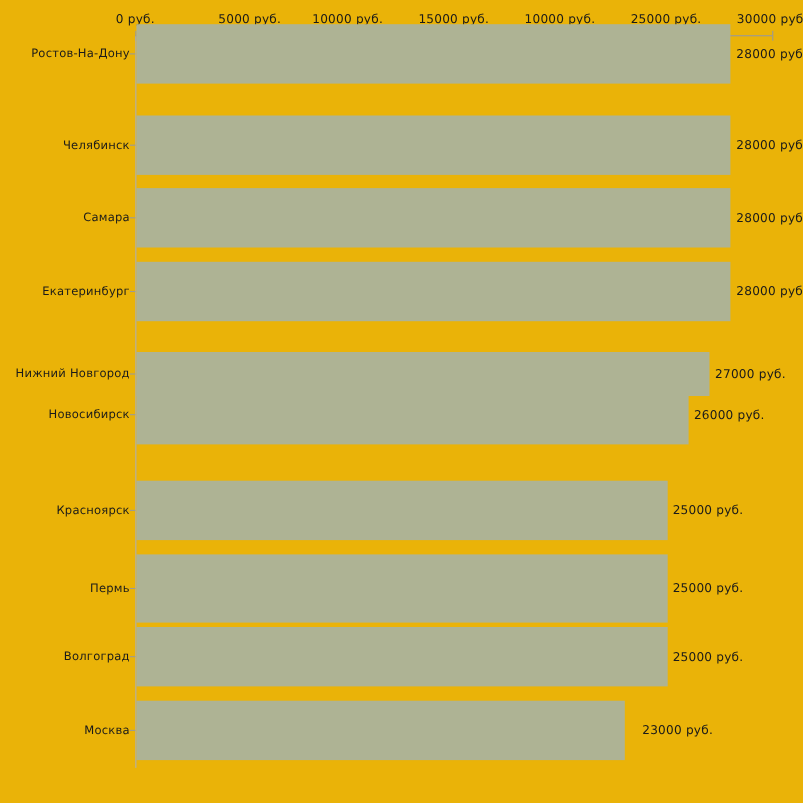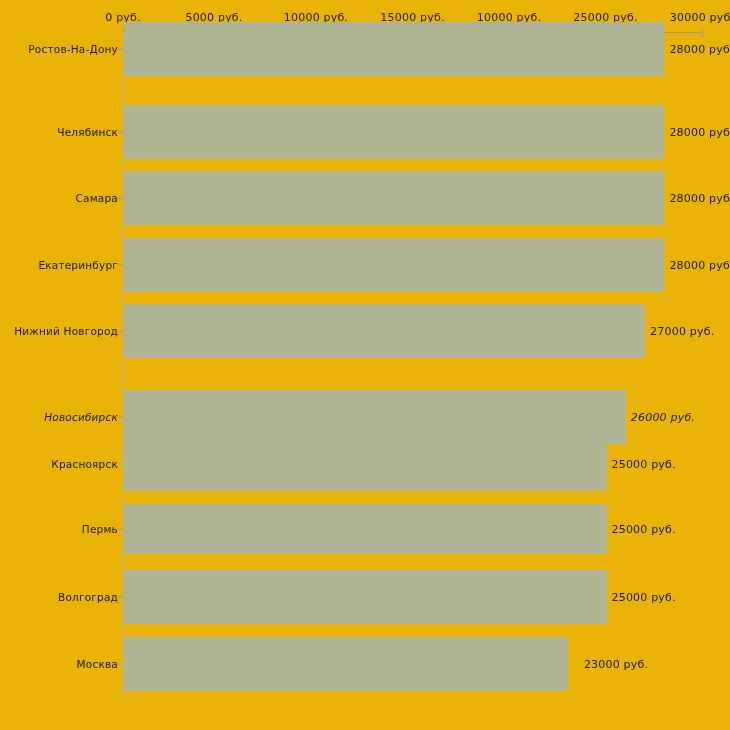--- a/index.html
+++ b/index.html
@@ -124,21 +124,21 @@
 <body>
 
 <div id="chart-root">
 
   <div class="axis-area">
     <div class="axis-line"></div>
     <div id="axis-ticks">
         <div class="axis-cap" style="left: 123px;"></div>
         <div class="axis-tick-label" style="left: 123px;">0 руб.</div>
         <div class="axis-tick" style="left: 219.5px;"></div>
-        <div class="axis-tick-label" style="left: 214px;">5000 руб.</div>
+        <div class="axis-tick-label" style="left: 227px;">5000 руб.</div>
         <div class="axis-tick" style="left: 316px;"></div>
         <div class="axis-tick-label" style="left: 316px;">10000 руб.</div>
         <div class="axis-tick" style="left: 412.5px;"></div>
         <div class="axis-tick-label" style="left: 412.5px;">15000 руб.</div>
         <div class="axis-tick" style="left: 509px;"></div>
         <div class="axis-tick-label" style="left: 509px;">10000 руб.</div>
         <div class="axis-tick" style="left: 605.5px;"></div>
         <div class="axis-tick-label" style="left: 605.5px;">25000 руб.</div>
         <div class="axis-cap" style="left: 702px;"></div>
         <div class="axis-tick-label" style="left: 702px;">30000 руб.</div>
@@ -165,39 +165,39 @@
           <div class="cat-tick"></div>
           <div class="bar-rect" style="width: 540.4px; background: rgb(174, 179, 148);"></div>
           <div class="bar-value-label" style="left: 669.4px;">28000 руб.</div>
         </div>
         <div class="bar-row" style="top: 237.5px; height: 54px;">
           <div class="cat-label">Екатеринбург</div>
           <div class="cat-tick"></div>
           <div class="bar-rect" style="width: 540.4px; background: rgb(174, 179, 148);"></div>
           <div class="bar-value-label" style="left: 669.4px;">28000 руб.</div>
         </div>
-        <div class="bar-row" style="top: 304px; height: 54px;">
+        <div class="bar-row" style="top: 320px; height: 40px;">
           <div class="cat-label">Нижний Новгород</div>
           <div class="cat-tick"></div>
           <div class="bar-rect" style="width: 521.1px; background: rgb(174, 179, 148);"></div>
           <div class="bar-value-label" style="left: 650.1px; text-align: center;">27000 руб.</div>
         </div>
-        <div class="bar-row" style="top: 390px; height: 54px; font-style: italic;">
+        <div class="bar-row" style="top: 350px; height: 54px;">
           <div class="cat-label">Новосибирск</div>
           <div class="cat-tick"></div>
           <div class="bar-rect" style="width: 501.8px; background: rgb(174, 179, 148);"></div>
           <div class="bar-value-label" style="left: 630.8px;">26000 руб.</div>
         </div>
         <div class="bar-row" style="top: 437px; height: 54px;">
           <div class="cat-label">Красноярск</div>
           <div class="cat-tick"></div>
           <div class="bar-rect" style="width: 482.5px; background: rgb(174, 179, 148);"></div>
           <div class="bar-value-label" style="left: 611.5px;">25000 руб.</div>
         </div>
-        <div class="bar-row" style="top: 503.5px; height: 50px;">
+        <div class="bar-row" style="top: 503.5px; height: 62px;">
           <div class="cat-label">Пермь</div>
           <div class="cat-tick"></div>
           <div class="bar-rect" style="width: 482.5px; background: rgb(174, 179, 148);"></div>
           <div class="bar-value-label" style="left: 611.5px;">25000 руб.</div>
         </div>
         <div class="bar-row" style="top: 570px; height: 54px;">
           <div class="cat-label">Волгоград</div>
           <div class="cat-tick"></div>
           <div class="bar-rect" style="width: 482.5px; background: rgb(174, 179, 148);"></div>
           <div class="bar-value-label" style="left: 611.5px;">25000 руб.</div>

